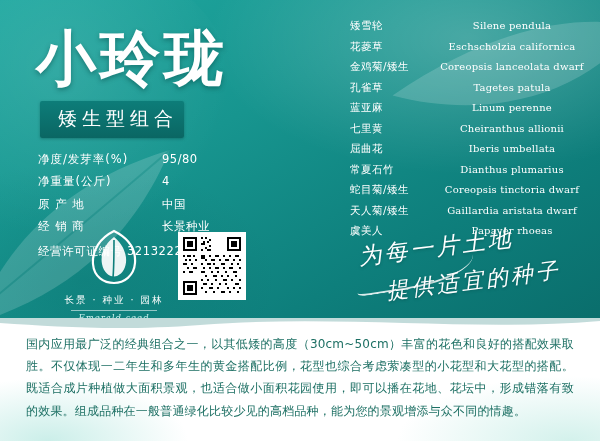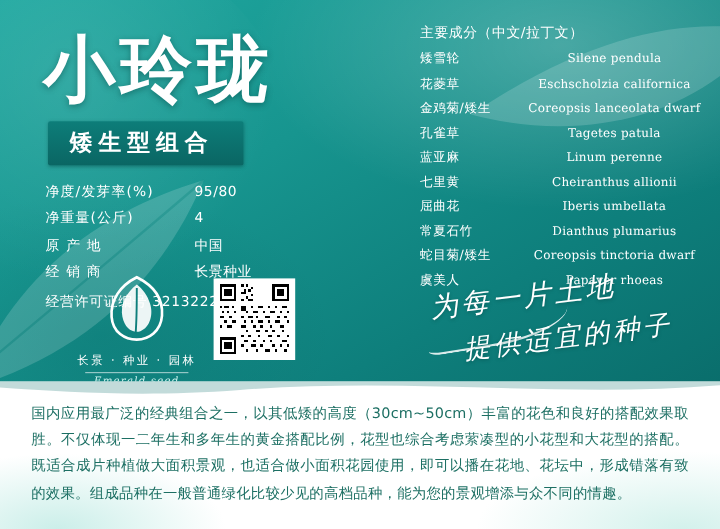--- a/index.html
+++ b/index.html
@@ -64,23 +64,23 @@
     margin: 8px 0 0 2px;
     text-shadow: 0 2px 5px rgba(0,60,58,0.45);
   }
   .subtitle-bar {
     margin: 10px 0 0 6px;
     display: inline-block;
     background: linear-gradient(180deg, #0d7d79, #0a6663);
     color: #ffffff;
     font-family: "DejaVu Serif", "Liberation Serif", serif;
     font-size: 19px;
-    font-weight: bold;
+    font-weight: normal;
     letter-spacing: 5px;
-    padding: 5px 25px 6px 18px;
+    padding: 5px 6px 6px 18px;
     border-radius: 2px;
     box-shadow: 0 1px 3px rgba(0,50,48,0.35);
   }
   .spec-list {
     margin: 16px 0 0 4px;
   }
   .spec-row {
     display: flex;
     align-items: flex-end;
     color: #ffffff;
@@ -380,21 +380,20 @@
           <rect x="12" y="28" width="1" height="1"></rect>
             <rect x="16" y="28" width="1" height="1"></rect>
             <rect x="20" y="28" width="2" height="1"></rect>
           <rect x="24" y="28" width="1" height="1"></rect>
             <rect x="28" y="28" width="1" height="1"></rect>
         </g>
       </svg>
     </div>
 
     <div class="right-col">
-      <div class="ing-title">主要成分（中文/拉丁文）</div>
 
       <div class="ing-row">
         <span class="ing-cn">矮雪轮</span>
         <span class="ing-la">Silene pendula</span>
       </div>
       <div class="ing-row">
         <span class="ing-cn">花菱草</span>
         <span class="ing-la">Eschscholzia californica</span>
       </div>
       <div class="ing-row">
@@ -417,20 +416,24 @@
         <span class="ing-cn">屈曲花</span>
         <span class="ing-la">Iberis umbellata</span>
       </div>
       <div class="ing-row">
         <span class="ing-cn">常夏石竹</span>
         <span class="ing-la">Dianthus plumarius</span>
       </div>
       <div class="ing-row">
         <span class="ing-cn">蛇目菊/矮生</span>
         <span class="ing-la">Coreopsis tinctoria dwarf</span>
+      </div>
+      <div class="ing-row">
+        <span class="ing-cn">天人菊/矮生</span>
+        <span class="ing-la">Gaillardia aristata dwarf</span>
       </div>
       <div class="ing-row">
         <span class="ing-cn">虞美人</span>
         <span class="ing-la">Papaver rhoeas</span>
       </div>
     </div>
 
     <div class="slogan">
       <div class="slogan-stroke"></div>
       <div class="slogan-line1">为每一片土地</div>

